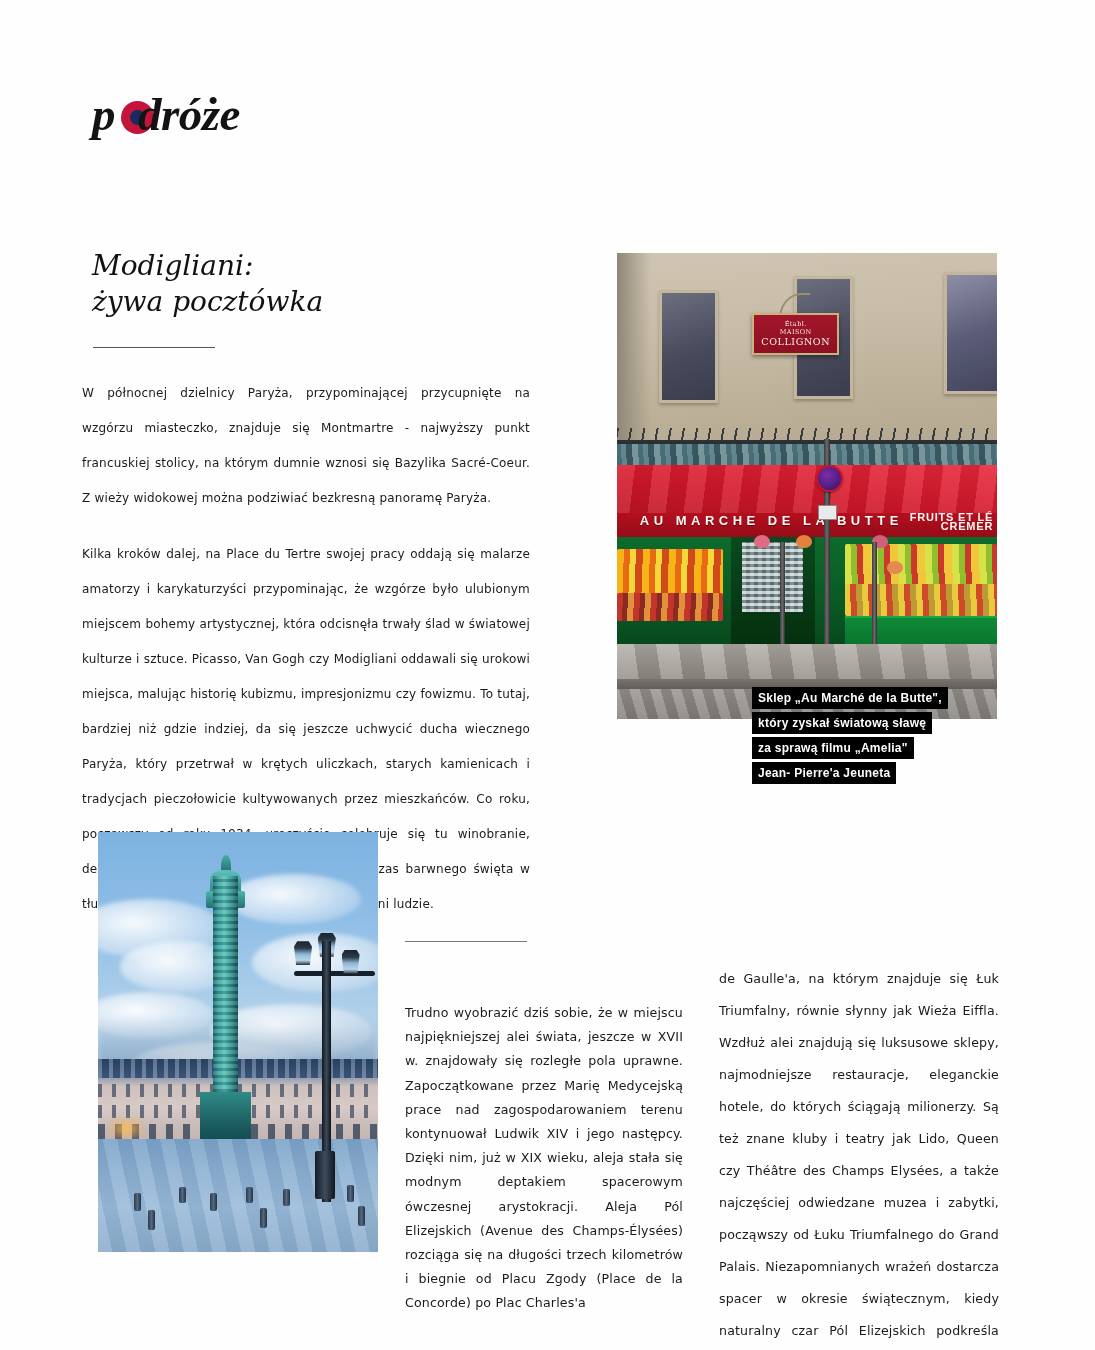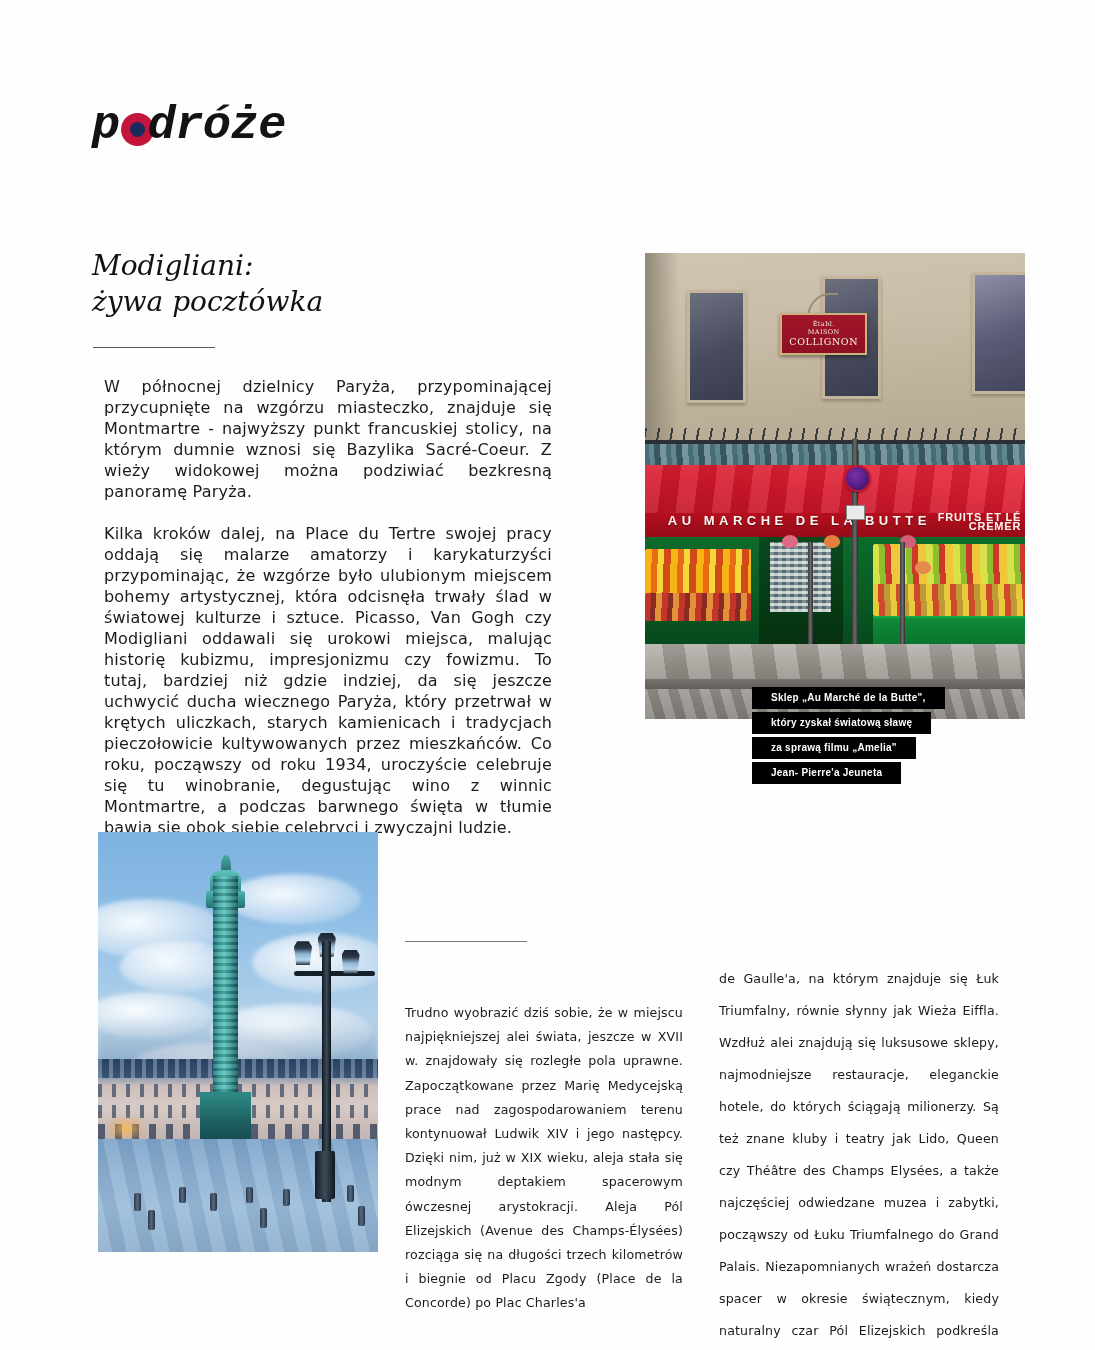--- a/index.html
+++ b/index.html
@@ -24,29 +24,28 @@
 
   
   .masthead {
     position: absolute;
     left: 92px;
     top: 84px;
     height: 60px;
   }
   .logo-word {
     position: relative;
-    font-family: Liberation Mono, monospace;
+    font-family: Liberation Serif, serif;
     font-style: italic;
     font-weight: 700;
     font-size: 47px;
     letter-spacing: -0.5px;
     color: #131313;
     line-height: 60px;
     white-space: nowrap;
-    margin-top: 12px;
   }
   .logo-target {
     position: absolute;
     left: 29px;
     top: 17px;
     width: 33px;
     height: 33px;
     border-radius: 50%;
     background: #c3143c;
     z-index: 0;
@@ -93,39 +92,38 @@
   }
   #art1-headline .l2 { display: block; }
   #art1-rule {
     position: absolute;
     left: 93px;
     top: 347px;
     width: 122px;
   }
   #art1-body {
     position: absolute;
-    left: 104px;
+    left: 82px;
     top: 376px;
     width: 448px;
-    font-size: 16px;
-    line-height: 21px;
+    font-size: 12px;
+    line-height: 35px;
     letter-spacing: 0.2px;
   }
   #art1-body p + p { margin-top: 21px; }
 
   
   #photo1 {
     position: absolute;
     left: 617px;
     top: 253px;
     width: 380px;
     height: 466px;
     overflow: hidden;
     background: #8d8272;
-    margin-left: 28px;
   }
   #photo1 .sky-wall {
     position: absolute; left: 0; top: 0; width: 100%; height: 44%;
     background: linear-gradient(175deg,#cfc5b2 0%, #c9bda8 35%, #bdb098 70%, #b3a68f 100%);
   }
   #photo1 .wall-shade {
     position: absolute; left: 0; top: 0; width: 9%; height: 44%;
     background: linear-gradient(90deg,#8f8777 0%, rgba(160,150,132,0) 100%);
   }
   #photo1 .win {
@@ -322,23 +320,23 @@
     left: 752px;
     top: 687px;
     width: 270px;
   }
   #caption1 .cap-line {
     display: table;
     background: #000000;
     color: #ffffff;
     font-family: "Liberation Sans", sans-serif;
     font-weight: 700;
-    font-size: 10px;
+    font-size: 12px;
     line-height: 22px;
-    padding: 0 19px;
+    padding: 0 6px;
     margin-bottom: 3px;
     letter-spacing: .25px;
     white-space: nowrap;
   }
 
   
   #photo2 {
     position: absolute;
     left: 98px;
     top: 832px;

